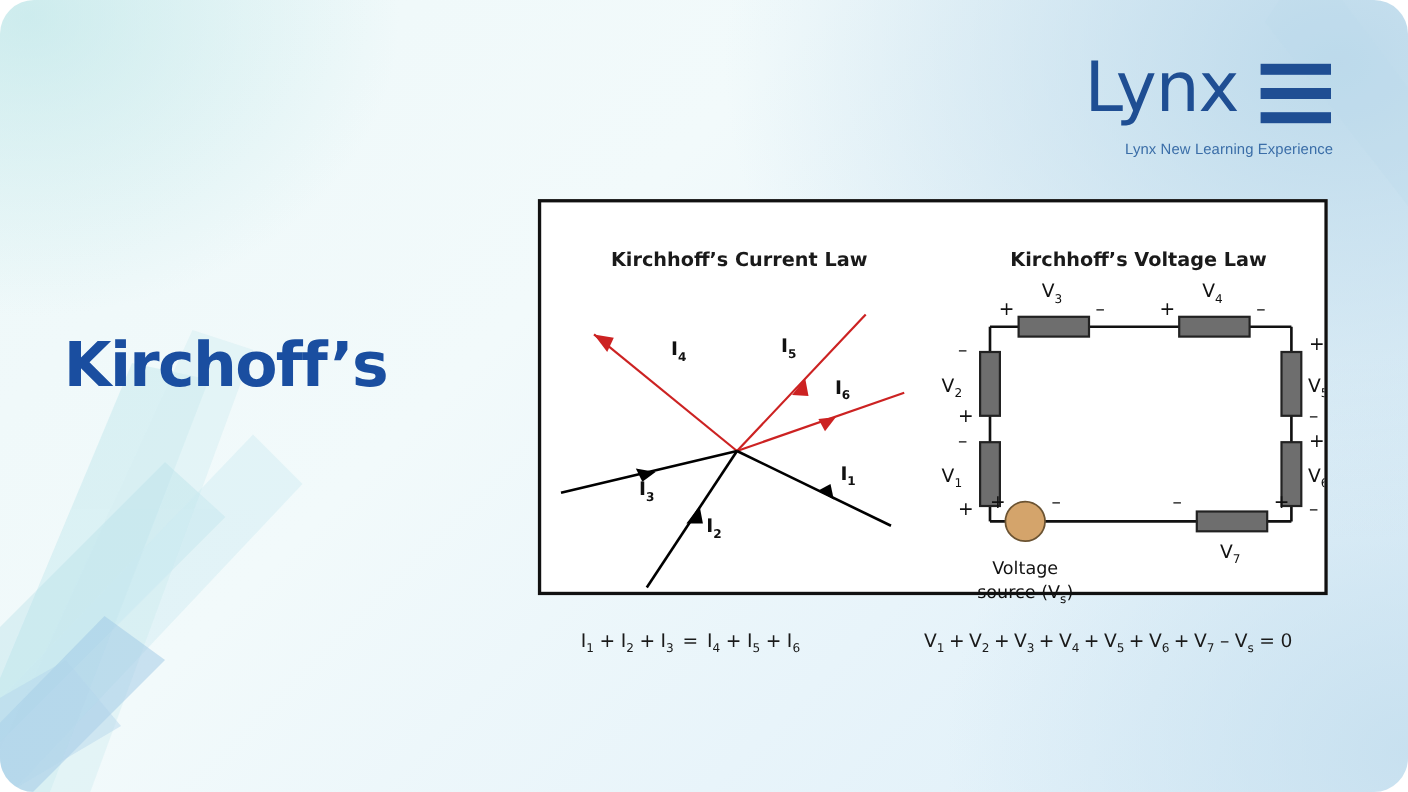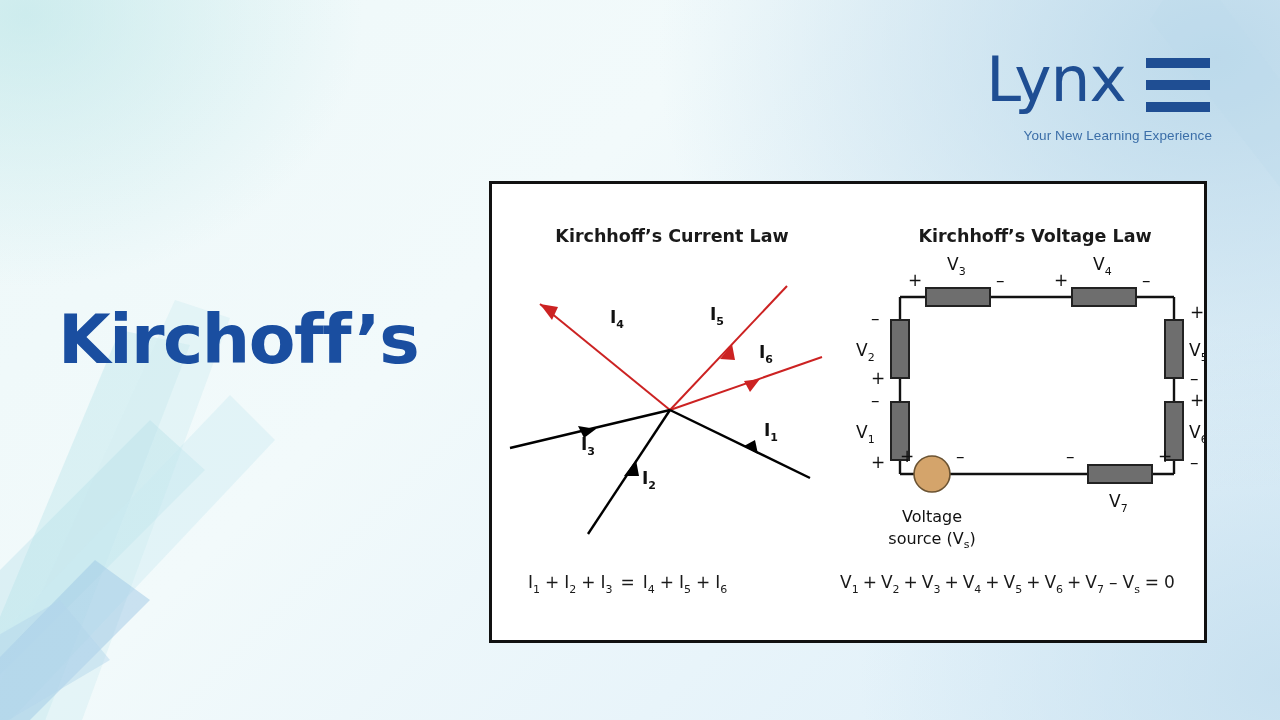--- a/index.html
+++ b/index.html
@@ -8,20 +8,21 @@
     font-family:"Liberation Sans", sans-serif;
   }
   #slide {
     position:relative; width:1280px; height:720px;
     background:
       radial-gradient(ellipse 900px 700px at 95% 8%,  rgba(186,216,234,0.95) 0%, rgba(186,216,234,0.0) 62%),
       radial-gradient(ellipse 700px 600px at 100% 95%, rgba(196,222,238,0.85) 0%, rgba(196,222,238,0.0) 60%),
       radial-gradient(ellipse 520px 420px at 2% 2%,   rgba(178,226,228,0.55) 0%, rgba(178,226,228,0.0) 65%),
       linear-gradient(135deg, #eef8f9 0%, #f2fafb 38%, #e8f4fa 68%, #dceef8 100%);
     overflow:hidden;
+    border-radius:31px;
   }
   #deco-layer { position:absolute; inset:0; pointer-events:none; }
 
   
   #logo { position:absolute; left:986px; top:46px; width:226px; height:104px; }
   #logo-word {
     font-family:"DejaVu Sans", sans-serif;
     font-size:63px; font-weight:400; letter-spacing:-1px;
     color:#1F4E93; line-height:1; position:absolute; left:0; top:2px;
   }
@@ -30,28 +31,28 @@
   #logo-bars i:last-child { margin-bottom:0; }
   #logo-tag {
     position:absolute; left:30px; top:82px; width:196px; text-align:right;
     font-size:13.5px; color:#3B6EA8; letter-spacing:.1px; white-space:nowrap;
   }
 
   
   #title {
     position:absolute; left:58px; top:300px; width:420px;
     font-family:"DejaVu Sans", sans-serif;
-    font-size:68px; font-weight:bold; line-height:1.18;
+    font-size:56px; font-weight:bold; line-height:1.18;
     color:#1A4EA0; letter-spacing:-1.5px;
   }
   #title .ln { display:block; }
 
   
   #figure {
-    position:absolute; left:489px; top:181px; width:718px; height:462px;
+    position:absolute; left:489px; top:181px; width:718px; height:360px;
     background:#ffffff; border:3px solid #111; 
   }
   #figure svg { display:block; }
   .fig-title {
     font-family:"DejaVu Sans", sans-serif;
     font-size:17.5px; font-weight:bold; fill:#1a1a1a;
   }
   .eq {
     font-family:"DejaVu Sans", sans-serif;
     font-size:17px; fill:#1a1a1a; font-weight:400;
@@ -96,21 +97,21 @@
     </g>
   </svg>
 
   <div id="logo">
     <div id="logo-word">Lynx</div>
     <div id="logo-bars">
       <i></i>
         <i></i>
         <i></i>
     </div>
-    <div id="logo-tag">Your New Learning Experience</div>
+    <div id="logo-tag">Lynx New Learning Experience</div>
   </div>
 
   <div id="title">
     <span class="ln">Kirchoff’s</span>
   </div>
 
   <div id="figure">
     <svg width="712" height="436" viewBox="0 0 712 436">
 
       <text class="fig-title" x="180" y="58" text-anchor="middle">Kirchhoff’s Current Law</text>

